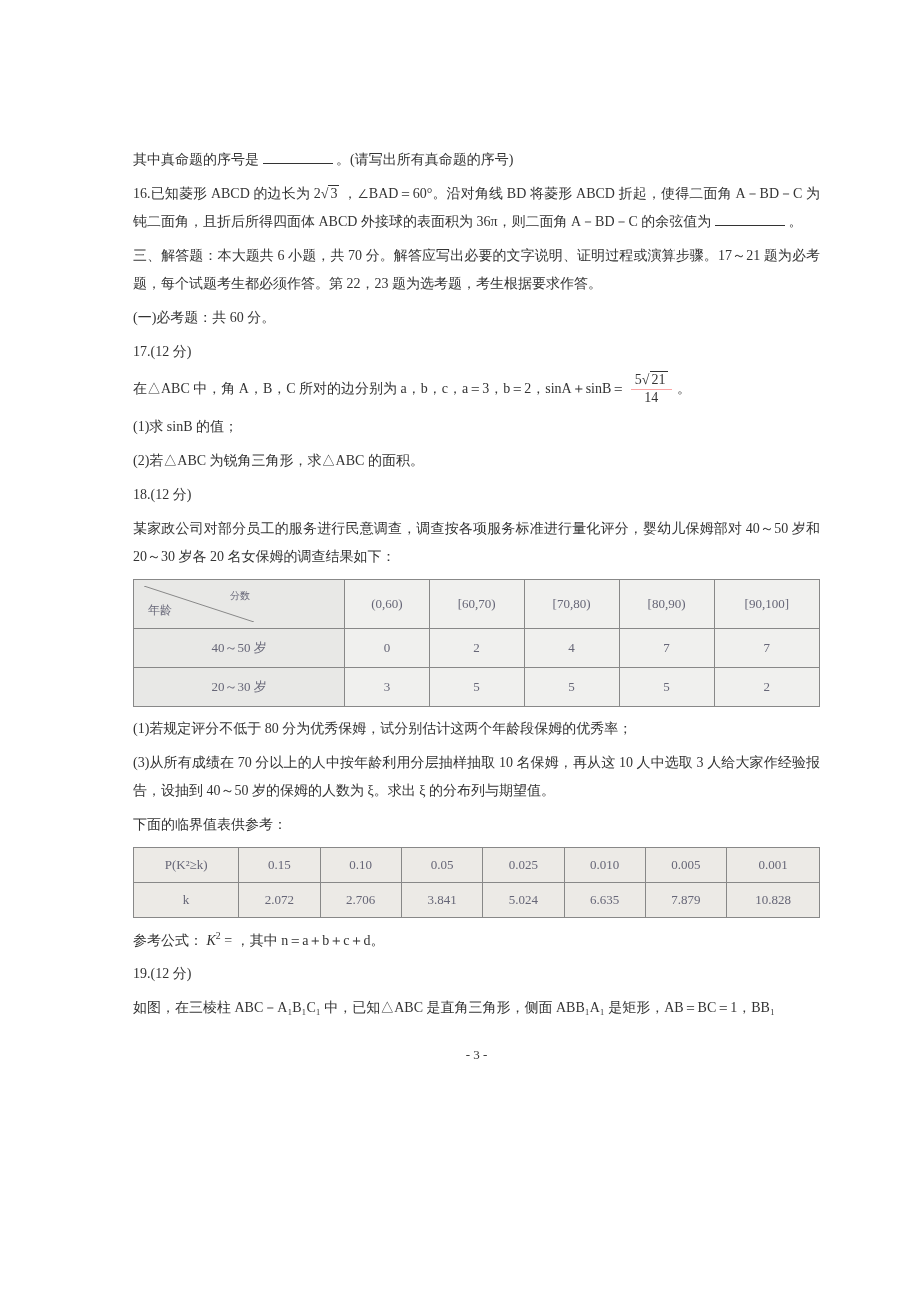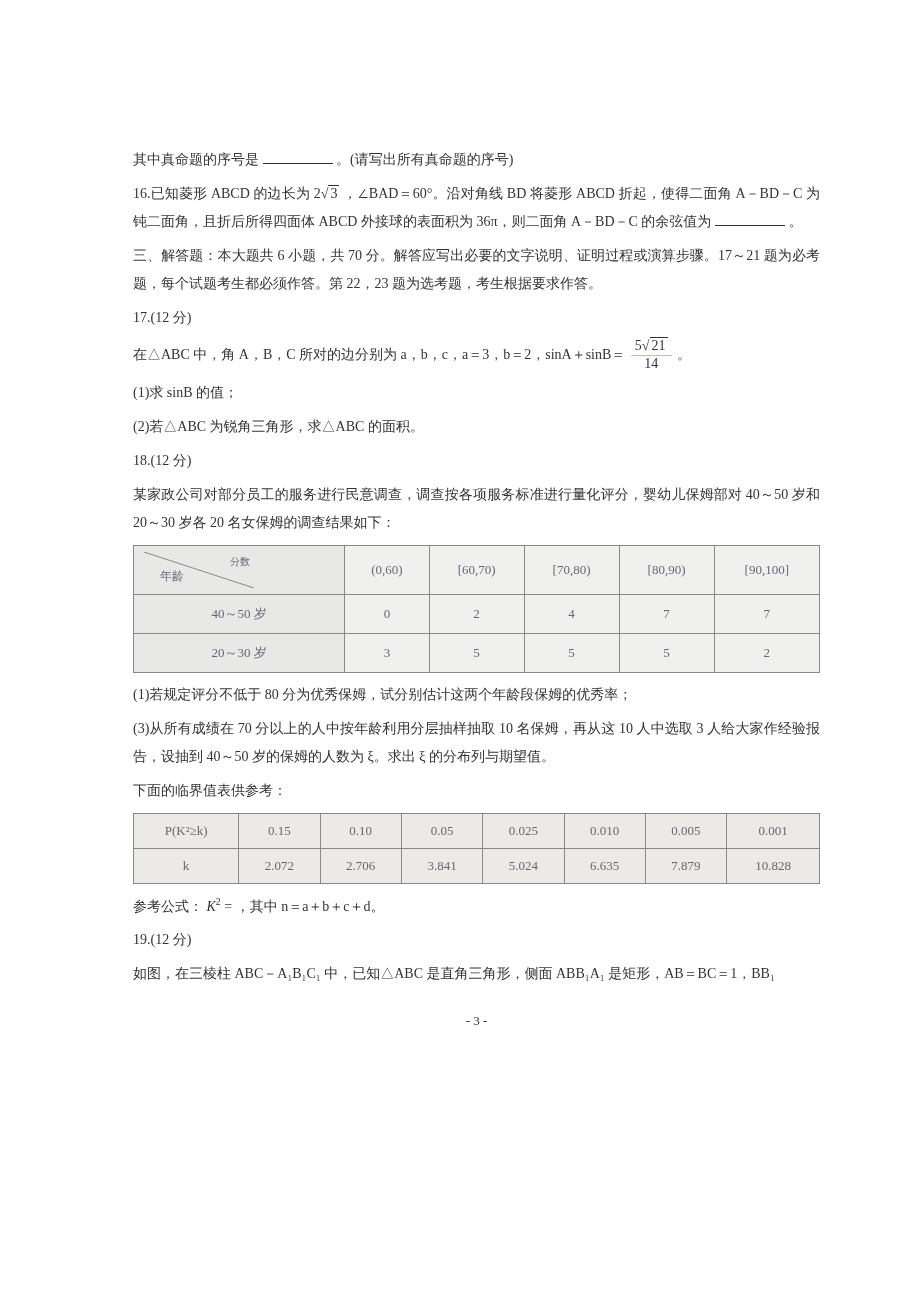--- a/index.html
+++ b/index.html
@@ -79,21 +79,21 @@
       position: relative;
       width: 110px;
       height: 36px;
     }
     .diag-header svg {
       position: absolute;
       left: 0; top: 0;
     }
     .diag-age {
       position: absolute;
-      left: 16px;
+      left: 4px;
       bottom: 0;
       font-size: 12px;
     }
     .diag-score {
       position: absolute;
       right: 4px;
       top: 0;
       font-size: 10px;
     }
     sup { font-size: 0.7em; }
@@ -110,20 +110,21 @@
 </p>
 
 <p>
   <span>16.已知菱形 ABCD 的边长为 2</span><span>√</span><span class="sqrt">3</span>
   <span>，∠BAD＝60°。沿对角线 BD 将菱形 ABCD 折起，使得二面角 A－BD－C 为钝二面角，且折后所得四面体 ABCD 外接球的表面积为 36π，则二面角 A－BD－C 的余弦值为</span>
   <span class="blank"></span>
   <span>。</span>
 </p>
 
 <p>三、解答题：本大题共 6 小题，共 70 分。解答应写出必要的文字说明、证明过程或演算步骤。17～21 题为必考题，每个试题考生都必须作答。第 22，23 题为选考题，考生根据要求作答。</p>
+<p>(一)必考题：共 60 分。</p>
 
 <p>17.(12 分)</p>
 <p>
   <span>在△ABC 中，角 A，B，C 所对的边分别为 a，b，c，a＝3，b＝2，sinA＋sinB＝</span>
   <span class="frac">
     <span class="num">
       <span>5</span><span>√</span><span class="sqrt">21</span>
     </span>
     <span class="den">14</span>
   </span>

